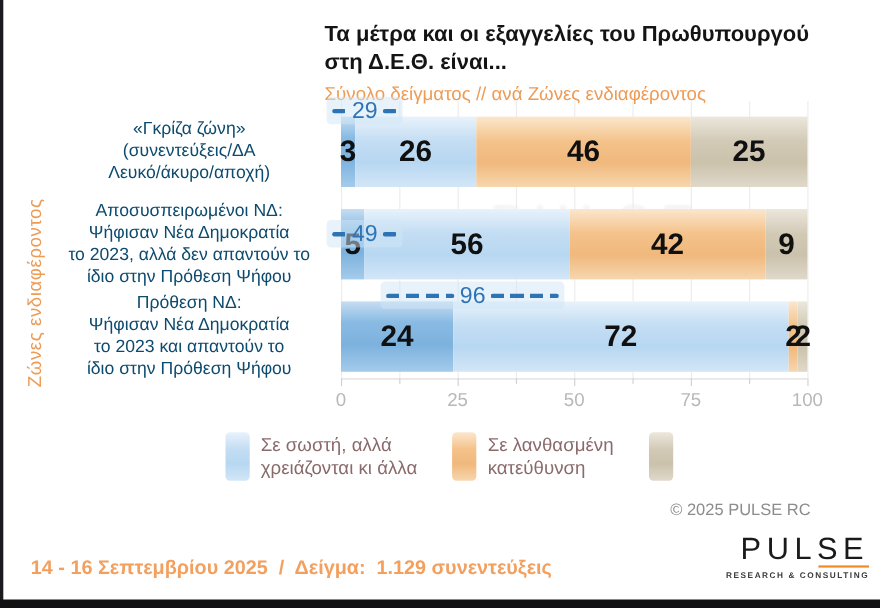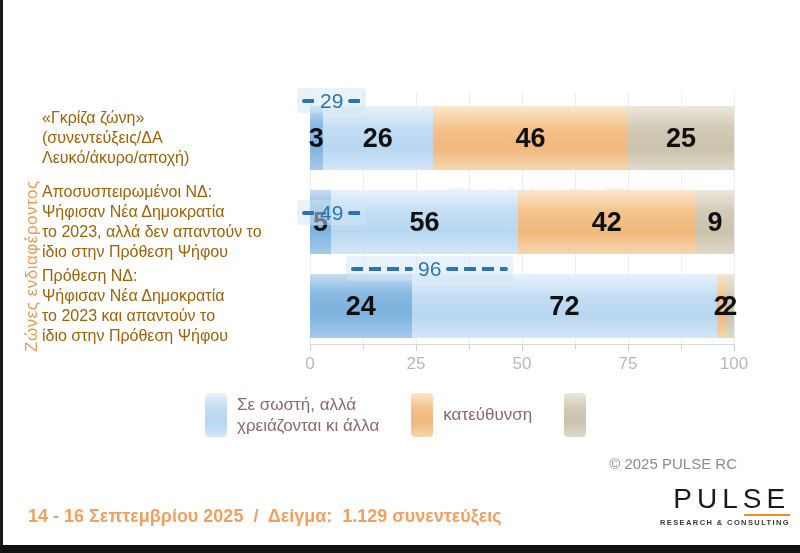--- a/index.html
+++ b/index.html
@@ -13,22 +13,22 @@
   .title{font-size:20px;font-weight:700;color:#141414;line-height:1.32;}
   .subtitle{font-size:17px;color:#ed9b55;margin-top:5px;}
 
   
   .ylabel{position:absolute;left:22px;top:112px;height:240px;display:flex;align-items:center;
           writing-mode:vertical-rl;transform:rotate(180deg);
           color:#ed9b55;font-size:17px;letter-spacing:.5px;}
 
   
   .cats{position:absolute;left:42px;top:96px;width:260px;height:252px;display:flex;flex-direction:column;}
-  .cat{flex:1;display:flex;flex-direction:column;justify-content:center;text-align:left;
-       font-size:16px;color:#a16207;line-height:1.24;}
+  .cat{flex:1;display:flex;flex-direction:column;justify-content:center;text-align:center;
+       font-size:16px;color:#0c4a6e;line-height:1.24;}
 
   
   .plot{position:absolute;left:310px;top:92px;width:424px;height:252px;}
   .gridline{position:absolute;top:0;bottom:0;width:1px;background:#ececec;}
   .axisline{position:absolute;left:0;right:0;bottom:-1px;height:1px;background:#d9d9d9;}
   .tick{position:absolute;width:1px;background:#cfcfcf;top:252px;}
   .tick.minor{height:5px;}
   .tick.major{height:7px;}
   .xlab{position:absolute;top:262px;transform:translateX(-50%);font-size:17px;color:#b8b8b8;}
 
@@ -76,20 +76,27 @@
   .pulse-sub{font-size:7.5px;font-weight:700;letter-spacing:1.4px;color:#3a3a3a;white-space:nowrap;}
 
   .footer{position:absolute;left:28px;top:506px;font-size:18px;font-weight:700;color:#f3a05f;white-space:pre;}
 </style>
 </head>
 <body>
 
 <div class="stage">
   <div class="edge-left"></div>
 
+  <div class="header">
+    <div class="title">
+      <div>Τα μέτρα και οι εξαγγελίες του Πρωθυπουργού</div>
+      <div>στη Δ.Ε.Θ. είναι...</div>
+    </div>
+    <div class="subtitle">Σύνολο δείγματος // ανά Ζώνες ενδιαφέροντος</div>
+  </div>
 
   <div class="ylabel">Ζώνες ενδιαφέροντος</div>
 
   <div class="cats" id="cats">
       <div class="cat">
         <div>«Γκρίζα ζώνη»</div>
         <div>(συνεντεύξεις/ΔΑ</div>
         <div>Λευκό/άκυρο/αποχή)</div>
       </div>
       <div class="cat">
@@ -203,20 +210,21 @@
       <div class="litem">
         <span class="sw seg-1"></span>
         <span class="ltext">
           <div>Σε σωστή, αλλά</div>
           <div>χρειάζονται κι άλλα</div>
         </span>
       </div>
       <div class="litem">
         <span class="sw seg-2"></span>
         <span class="ltext">
+          <div>Σε λανθασμένη</div>
           <div>κατεύθυνση</div>
         </span>
       </div>
       <div class="litem">
         <span class="sw seg-3"></span>
       </div>
     </div>
 
   <div class="copyright">© 2025 PULSE RC</div>
 

